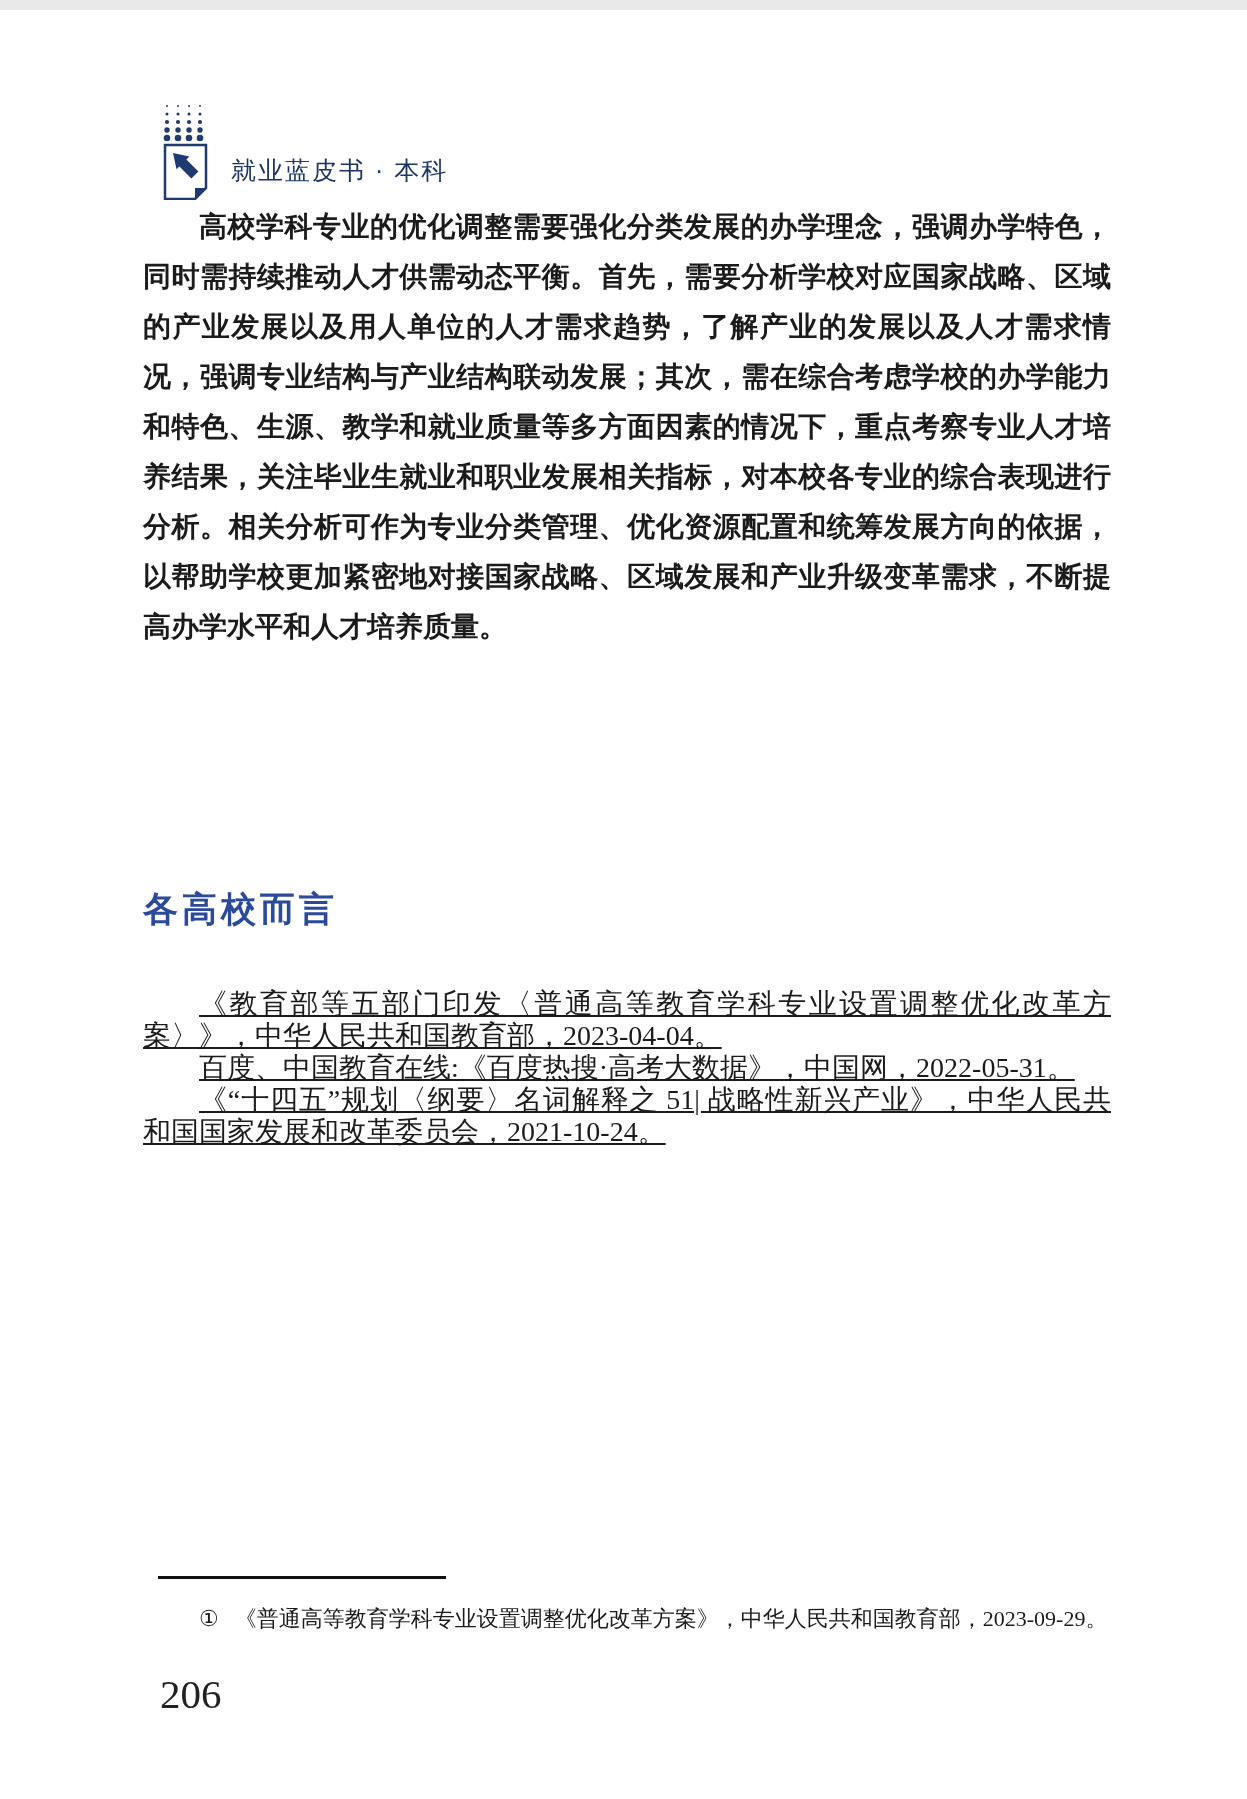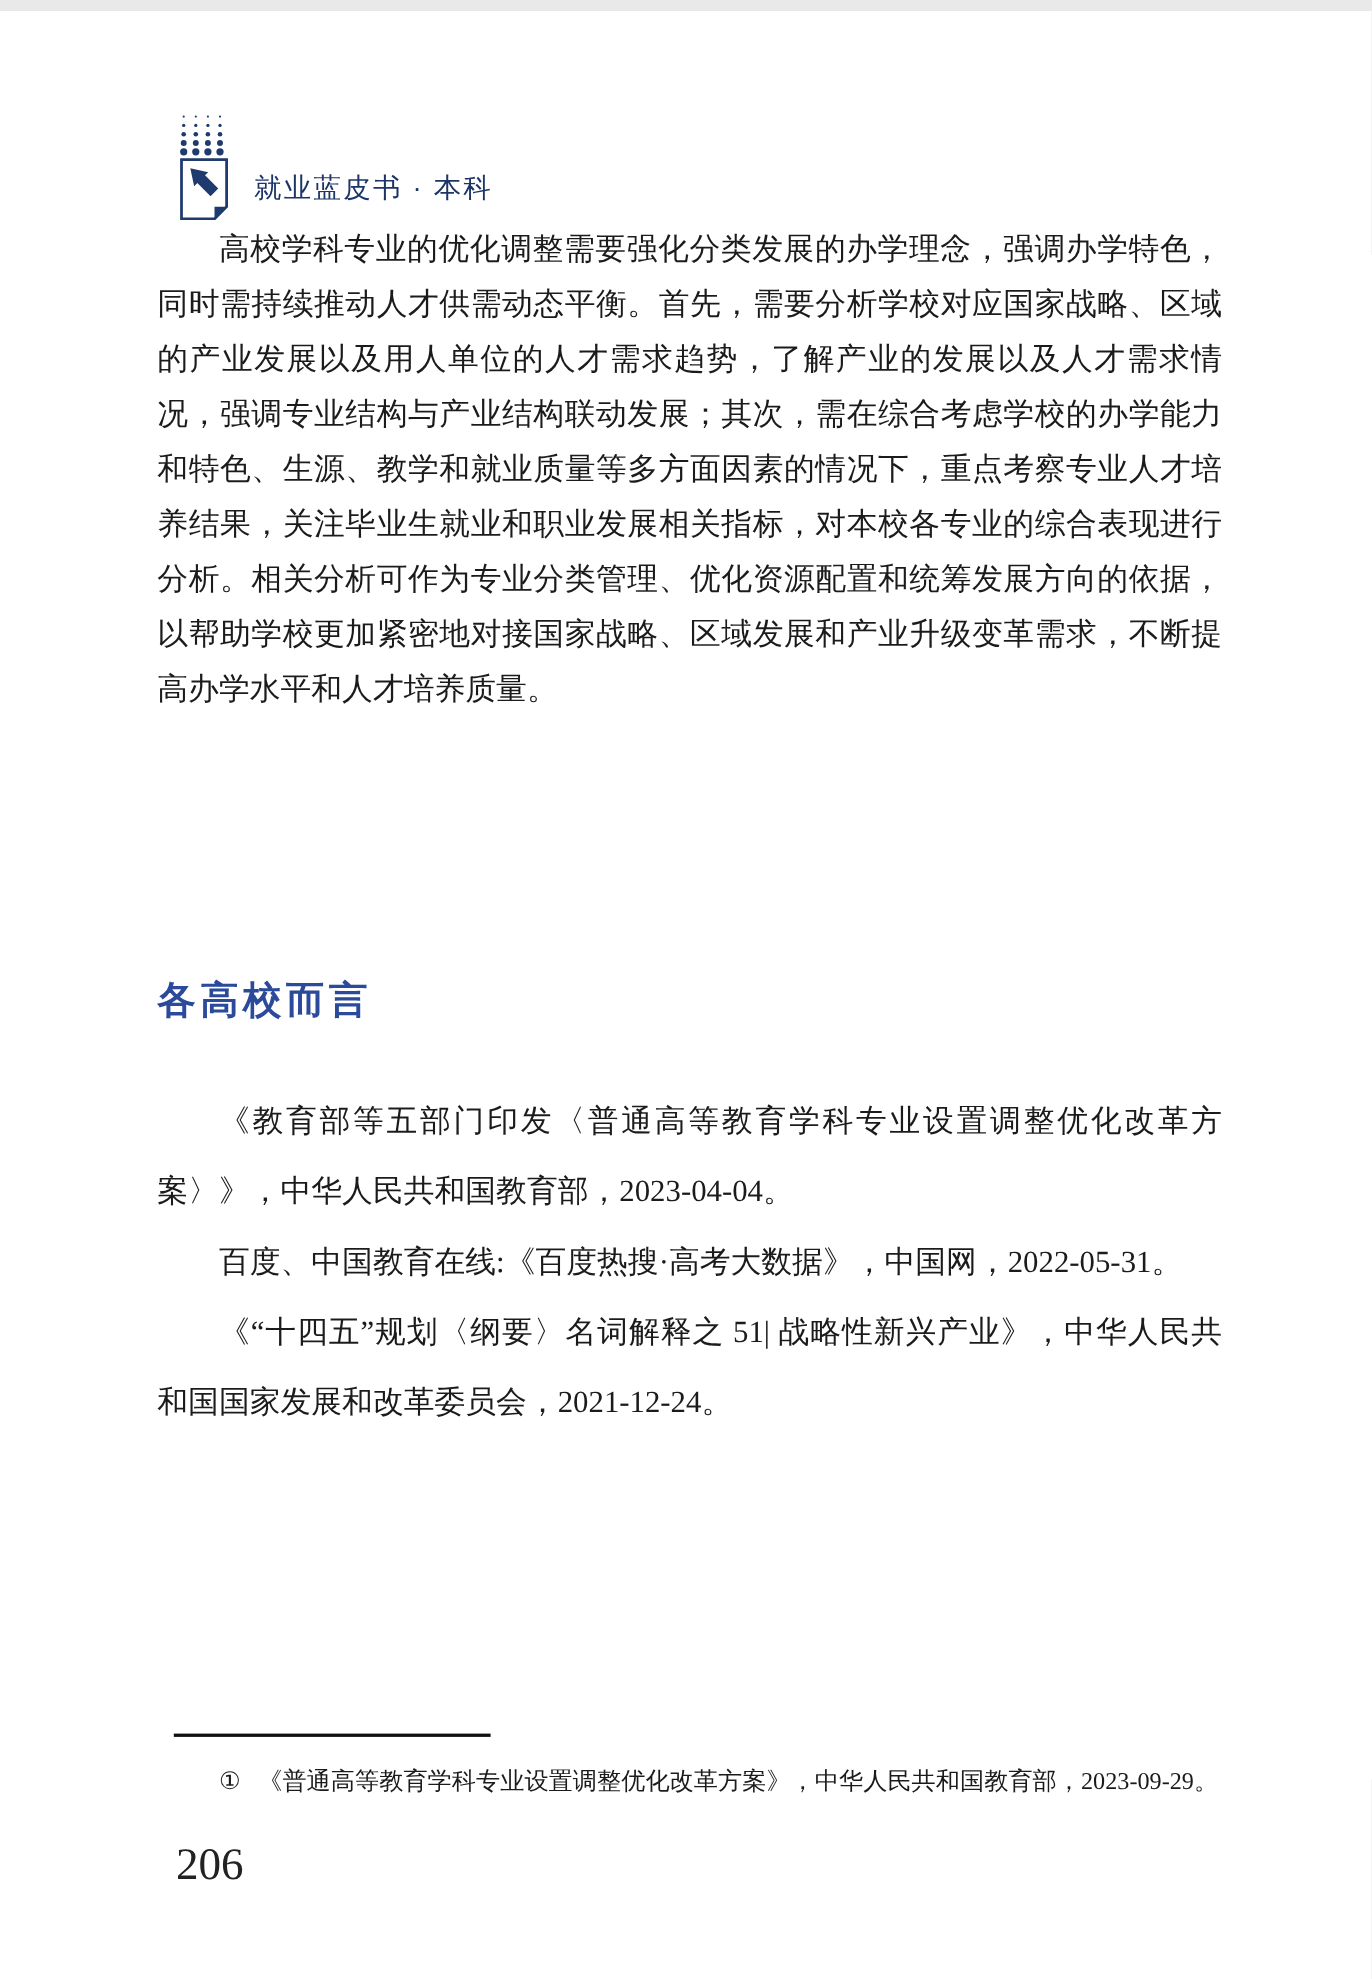--- a/index.html
+++ b/index.html
@@ -25,37 +25,37 @@
     color: #1c3566; font-weight: 500;
     white-space: nowrap;
   }
 
   
   .body-text {
     position: absolute; left: 143px; top: 192px; width: 968px;
     font-size: 28px; line-height: 50px;
     text-align: justify; text-justify: inter-character;
   }
-  .body-text p.indent { text-indent: 2em; }
+  .body-text p.indent { text-indent: 2em; font-weight: bold; }
   sup.fn-ref {
     font-size: 17px; line-height: 0; vertical-align: super;
     letter-spacing: 0;
   }
 
   
   .refs-heading {
     position: absolute; left: 143px; top: 876px;
     font-family: "Liberation Sans", "DejaVu Sans", sans-serif;
     font-size: 35px; font-weight: bold; letter-spacing: 4px;
     color: #2b4a9c;
   }
   .refs {
     position: absolute; left: 143px; top: 978px; width: 968px;
-    font-size: 28px; line-height: 64px;
-    text-align: justify; text-justify: inter-character;
+    font-size: 28px; line-height: 32px;
+    text-align: justify; text-justify: inter-character; text-decoration: underline;
   }
   .refs p { text-indent: 2em; }
 
   
   .footnote-sep {
     position: absolute; left: 158px; top: 1566px;
     width: 288px; height: 3px; background: #111111;
   }
   .footnote {
     position: absolute; left: 199px; top: 1592px; width: 960px;
@@ -109,21 +109,21 @@
 
   <div class="body-text">
     <p class="indent">高校学科专业的优化调整需要强化分类发展的办学理念，强调办学特色，同时需持续推动人才供需动态平衡。首先，需要分析学校对应国家战略、区域的产业发展以及用人单位的人才需求趋势，了解产业的发展以及人才需求情况，强调专业结构与产业结构联动发展；其次，需在综合考虑学校的办学能力和特色、生源、教学和就业质量等多方面因素的情况下，重点考察专业人才培养结果，关注毕业生就业和职业发展相关指标，对本校各专业的综合表现进行分析。相关分析可作为专业分类管理、优化资源配置和统筹发展方向的依据，以帮助学校更加紧密地对接国家战略、区域发展和产业升级变革需求，不断提高办学水平和人才培养质量。</p>
   </div>
 
   <h2 class="refs-heading">各高校而言</h2>
 
   <div class="refs">
     <p>《教育部等五部门印发〈普通高等教育学科专业设置调整优化改革方案〉》，中华人民共和国教育部，2023-04-04。</p>
     <p>百度、中国教育在线:《百度热搜·高考大数据》，中国网，2022-05-31。</p>
-    <p>《“十四五”规划〈纲要〉名词解释之 51| 战略性新兴产业》，中华人民共和国国家发展和改革委员会，2021-12-24。</p>
+    <p>《“十四五”规划〈纲要〉名词解释之 51| 战略性新兴产业》，中华人民共和国国家发展和改革委员会，2021-10-24。</p>
   </div>
 
   <div class="footnote-sep"></div>
   <div class="footnote">
     <span class="marker">①</span><span>《普通高等教育学科专业设置调整优化改革方案》，中华人民共和国教育部，2023-09-29。</span>
   </div>
 
   <div class="page-number">206</div>
 
 </div>

